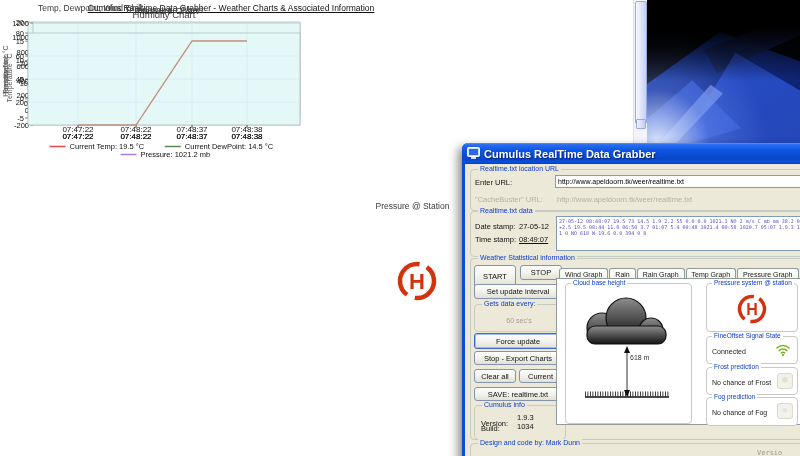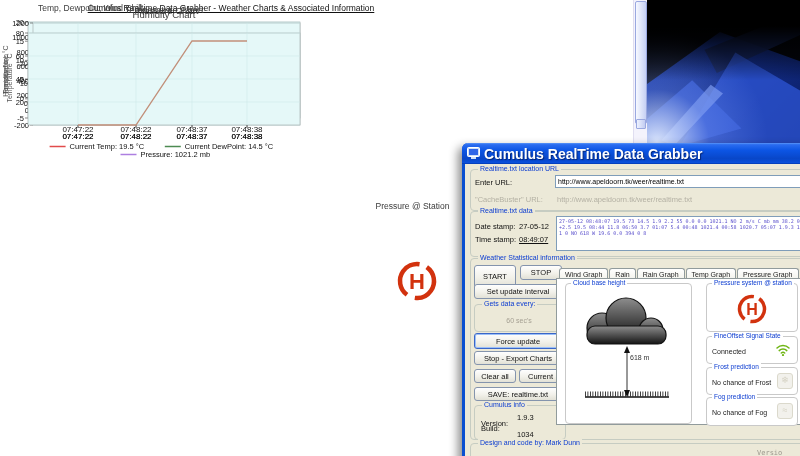--- a/index.html
+++ b/index.html
@@ -32,21 +32,21 @@
         background:linear-gradient(90deg,#f7f9ff,#c6d0f4);border:1px solid #9aa8e0;border-radius:2px;}
   .sb-grip{position:absolute;left:2px;top:119px;width:8px;height:8px;
         background:linear-gradient(90deg,#eef2ff,#c2ccf2);border:1px solid #9aa8e0;border-radius:1px;}
 
   
   .dialog{position:absolute;left:462px;top:143px;width:345px;height:320px;background:#ece9d8;
         border-left:3px solid #0a4fd0;border-radius:6px 0 0 0;box-shadow:-4px 4px 10px rgba(0,0,0,.45);}
   .titlebar{position:absolute;left:-3px;top:0;width:348px;height:21px;border-radius:6px 0 0 0;
         background:linear-gradient(180deg,#5a96f8 0%,#2a6cf0 8%,#0c55e4 35%,#0846c8 75%,#0a50dc 94%,#0235a8 100%);
         display:flex;align-items:center;padding-left:5px;gap:4px;box-sizing:border-box;}
-  .tbtext{color:#fff;font-weight:bold;font-size:14px;text-shadow:1px 1px 1px rgba(0,25,90,.75);}
+  .tbtext{color:#fff;font-weight:bold;font-size:11px;text-shadow:1px 1px 1px rgba(0,25,90,.75);}
   .gb{position:absolute;border:1px solid #c6ccc2;border-radius:4px;}
   .gbl{position:absolute;top:-5px;left:7px;background:#ece9d8;padding:0 2px;font-size:7px;
         color:#0a3bd0;white-space:nowrap;}
   .lbl{position:absolute;font-size:7.5px;color:#111;white-space:nowrap;}
   .gray{color:#b4b1a4;}
   .xpinput{position:absolute;border:1px solid #7f9db9;background:#fff;font-size:7px;
         font-family:"Liberation Sans",sans-serif;padding:0 2px;box-sizing:border-box;}
   .databox{position:absolute;border:1px solid #7f9db9;background:#fff;overflow:hidden;
         font-family:"DejaVu Sans Mono",monospace;font-size:5px;line-height:6px;color:#5b50cc;
         padding:1px 2px;word-break:break-all;box-sizing:border-box;}
@@ -296,21 +296,21 @@
       <button class="xpbtn focus" style="left:3px;top:74px;width:88px;height:16px;">Force update</button>
       <button class="xpbtn" style="left:3px;top:92px;width:88px;height:14px;">Stop - Export Charts</button>
       <button class="xpbtn" style="left:3px;top:110px;width:42px;height:14px;">Clear all</button>
       <button class="xpbtn" style="left:48px;top:110px;width:43px;height:14px;">Current</button>
       <button class="xpbtn" style="left:3px;top:128px;width:88px;height:14px;">SAVE: realtime.txt</button>
       <div class="gb" style="left:3px;top:146px;width:90px;height:33px;">
         <span class="gbl">Cumulus info</span>
         <span class="lbl" style="left:6px;top:13px;">Version:</span>
         <span class="lbl" style="left:42px;top:7px;">1.9.3</span>
         <span class="lbl" style="left:6px;top:18px;">Build:</span>
-        <span class="lbl" style="left:42px;top:24px;">1034</span>
+        <span class="lbl" style="left:42px;top:16px;">1034</span>
       </div>
     </div>
 
     <div id="tabstrip"><div class="tab">Wind Graph</div><div class="tab">Rain</div><div class="tab">Rain Graph</div><div class="tab">Temp Graph</div><div class="tab">Pressure Graph</div><div class="tab">Humidity Graph</div></div>
     <div id="tabpanel"></div>
 
     <div class="wb" style="left:100px;top:140px;width:125px;height:139px;">
       <span class="wbl">Cloud base height</span>
       <div id="cloud-svg"><svg width="121" height="126">
             <defs>

